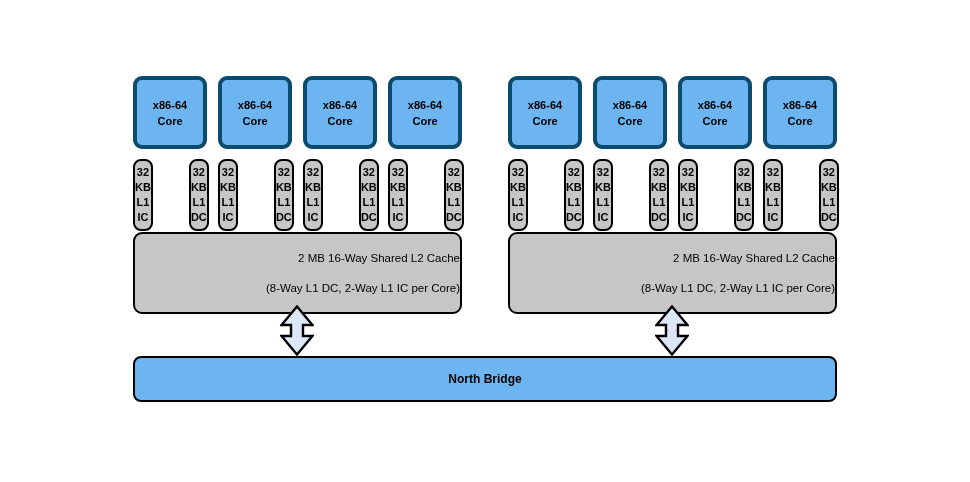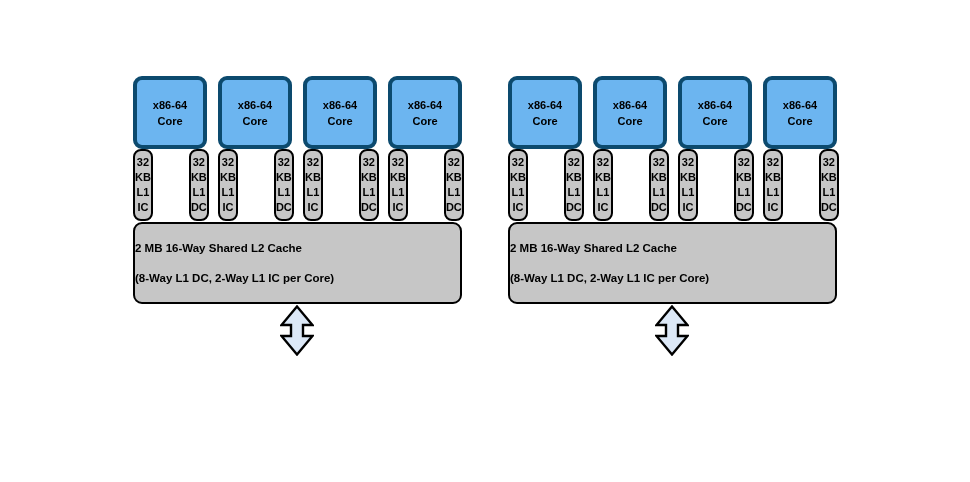--- a/index.html
+++ b/index.html
@@ -44,21 +44,21 @@
     justify-content: center;
     font-size: 11px;
     font-weight: bold;
     color: #000000;
     line-height: 16px;
     text-align: center;
   }
   .l1-row {
     display: flex;
     justify-content: space-between;
-    margin-top: 0;
+    margin-top: 10px;
     gap: 36px;
   }
   .l1-box {
     box-sizing: border-box;
     width: 35px;
     height: 72px;
     background: #C6C6C6;
     border: 2px solid #000000;
     border-radius: 8px;
     display: flex;
@@ -74,25 +74,25 @@
   .l2-box {
     box-sizing: border-box;
     margin-top: 1px;
     width: 329px;
     height: 82px;
     background: #C6C6C6;
     border: 2px solid #000000;
     border-radius: 9px;
     display: flex;
     flex-direction: column;
-    align-items: flex-start;
+    align-items: flex-end;
     justify-content: center;
     gap: 18px;
     font-size: 11.5px;
-    font-weight: bold;
+    font-weight: normal;
     color: #000000;
     text-align: center;
   }
   .bus-arrow {
     position: absolute;
     top: 305px;
     width: 34px;
     height: 51px;
   }
   .bus-arrow.left  { left: 280px; }
@@ -298,14 +298,17 @@
     </div>
   </div>
 
   <svg class="bus-arrow left" viewBox="0 0 34 51" aria-hidden="true">
     <polygon points="17,1.5 32.5,20 23,20 23,31 32.5,31 17,49.5 1.5,31 11,31 11,20 1.5,20" fill="#DCE8F7" stroke="#000000" stroke-width="2.4" stroke-linejoin="miter"></polygon>
   </svg>
   <svg class="bus-arrow right" viewBox="0 0 34 51" aria-hidden="true">
     <polygon points="17,1.5 32.5,20 23,20 23,31 32.5,31 17,49.5 1.5,31 11,31 11,20 1.5,20" fill="#DCE8F7" stroke="#000000" stroke-width="2.4" stroke-linejoin="miter"></polygon>
   </svg>
 
+  <div class="north-bridge">
+    <span>North Bridge</span>
+  </div>
 
 </div>
 
 </body></html>

